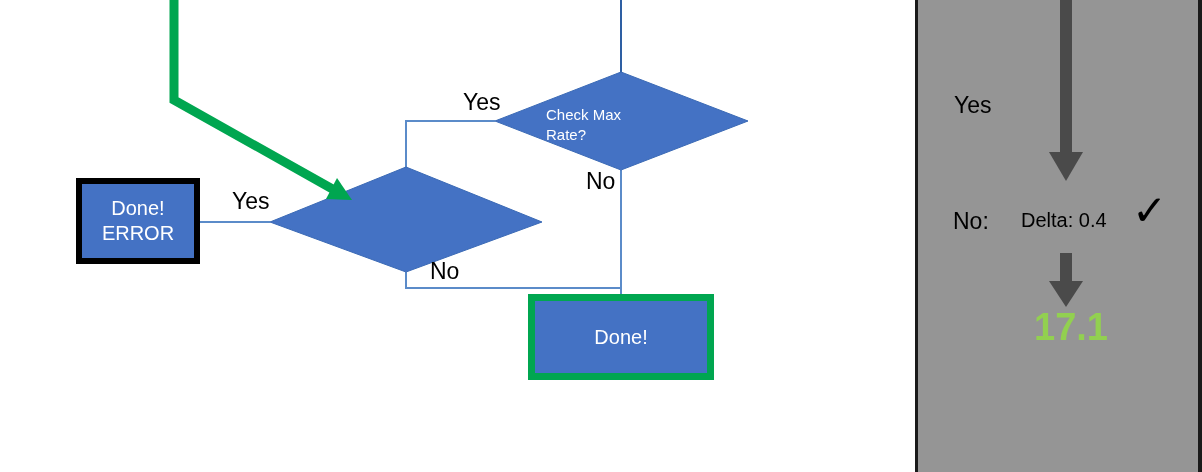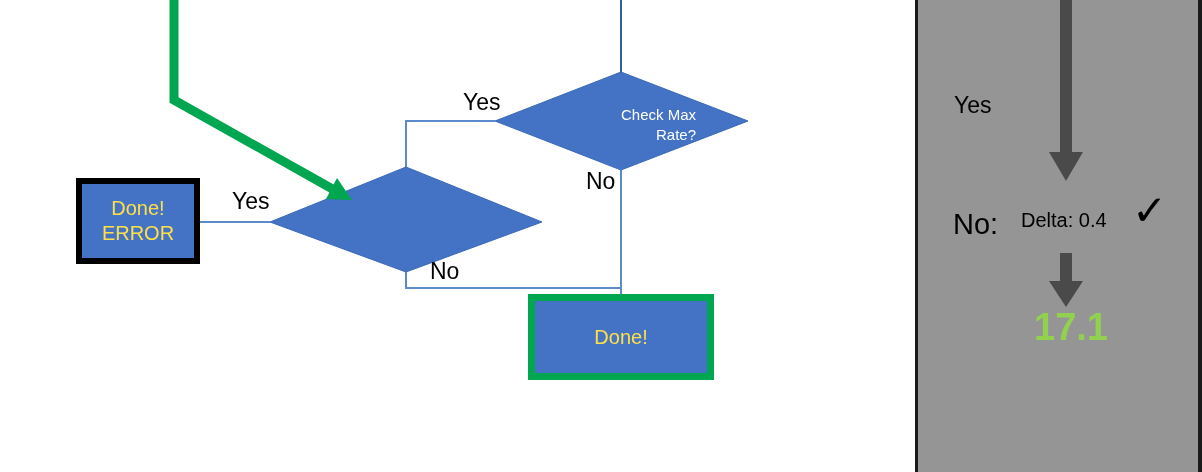--- a/index.html
+++ b/index.html
@@ -28,21 +28,21 @@
     background: #ffffff;
   }
   #flow-svg {
     position: absolute;
     left: 0;
     top: 0;
   }
 
   .node-label {
     position: absolute;
-    color: #fde047;
+    color: #ffffff;
     text-align: center;
     line-height: 1.24;
     white-space: pre-line;
     pointer-events: none;
   }
 
   
   #error-box {
     position: absolute;
     left: 76px;
@@ -76,21 +76,21 @@
     justify-content: center;
   }
   #done-box .node-label {
     position: static;
     font-size: 20px;
   }
 
   .diamond-text {
     position: absolute;
     color: #ffffff;
-    text-align: right;
+    text-align: left;
     font-size: 15px;
     line-height: 1.3;
     white-space: pre-line;
     pointer-events: none;
   }
 
   .edge-label {
     position: absolute;
     color: #000000;
     font-size: 23px;
@@ -115,21 +115,21 @@
     left: 0;
     top: 0;
   }
   .panel-text {
     position: absolute;
     color: #000000;
     white-space: nowrap;
     pointer-events: none;
   }
   #panel-yes   { left: 36px;  top: 92px;  font-size: 23px; }
-  #panel-no    { left: 35px;  top: 208px; font-size: 29px; }
+  #panel-no    { left: 35px;  top: 208px; font-size: 23px; }
   #panel-delta { left: 103px; top: 209px; font-size: 20px; }
   #panel-check {
     left: 214px; top: 190px;
     font-size: 42px; line-height: 1;
     font-family: "DejaVu Sans", sans-serif;
     font-weight: 600;
   }
   #panel-value {
     left: 116px; top: 306px;
     font-size: 38px;

